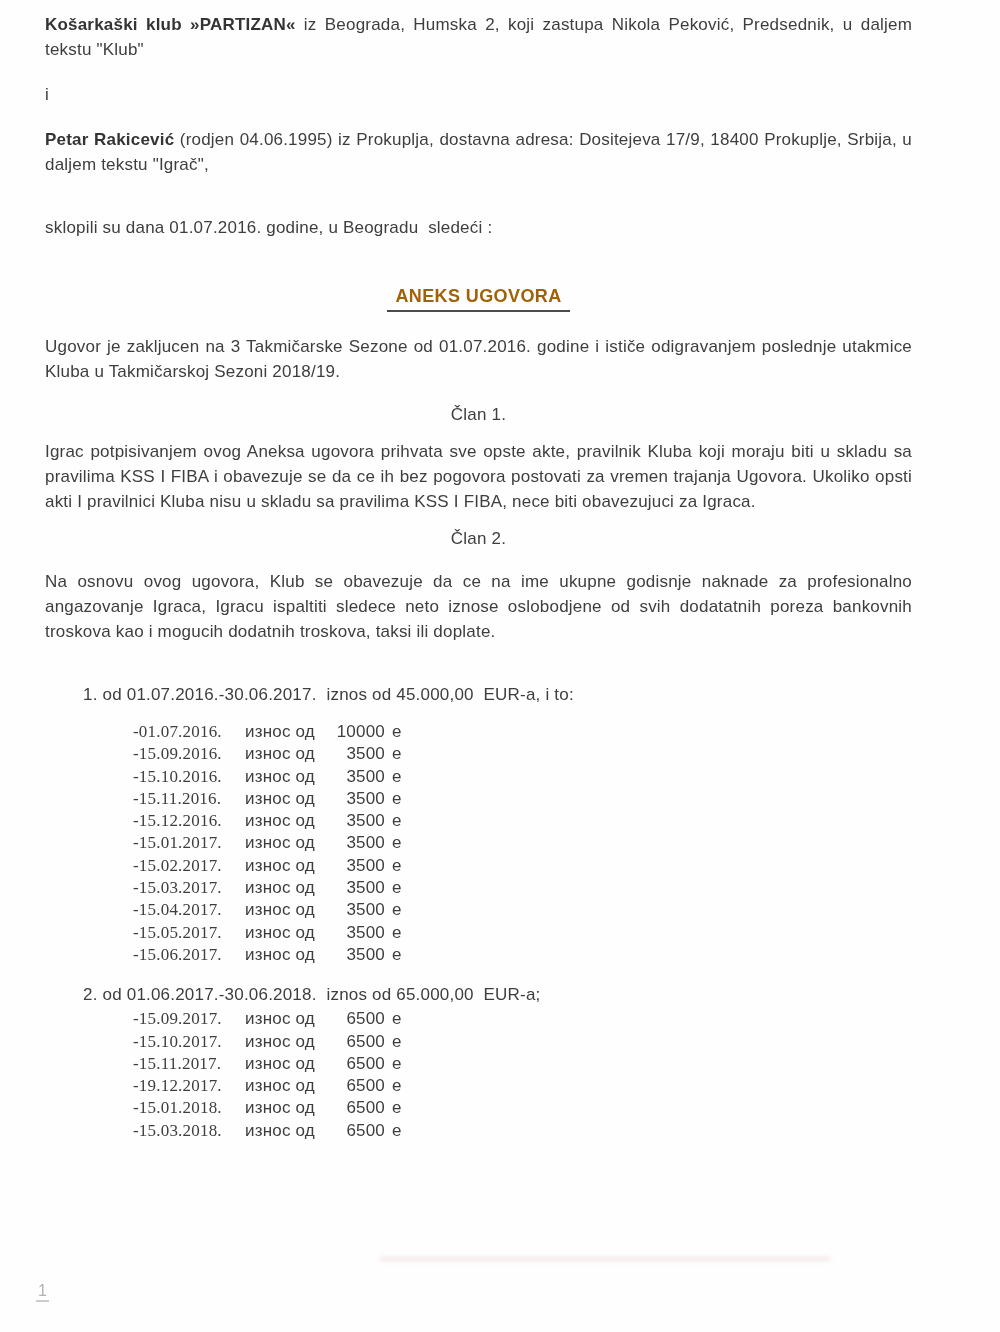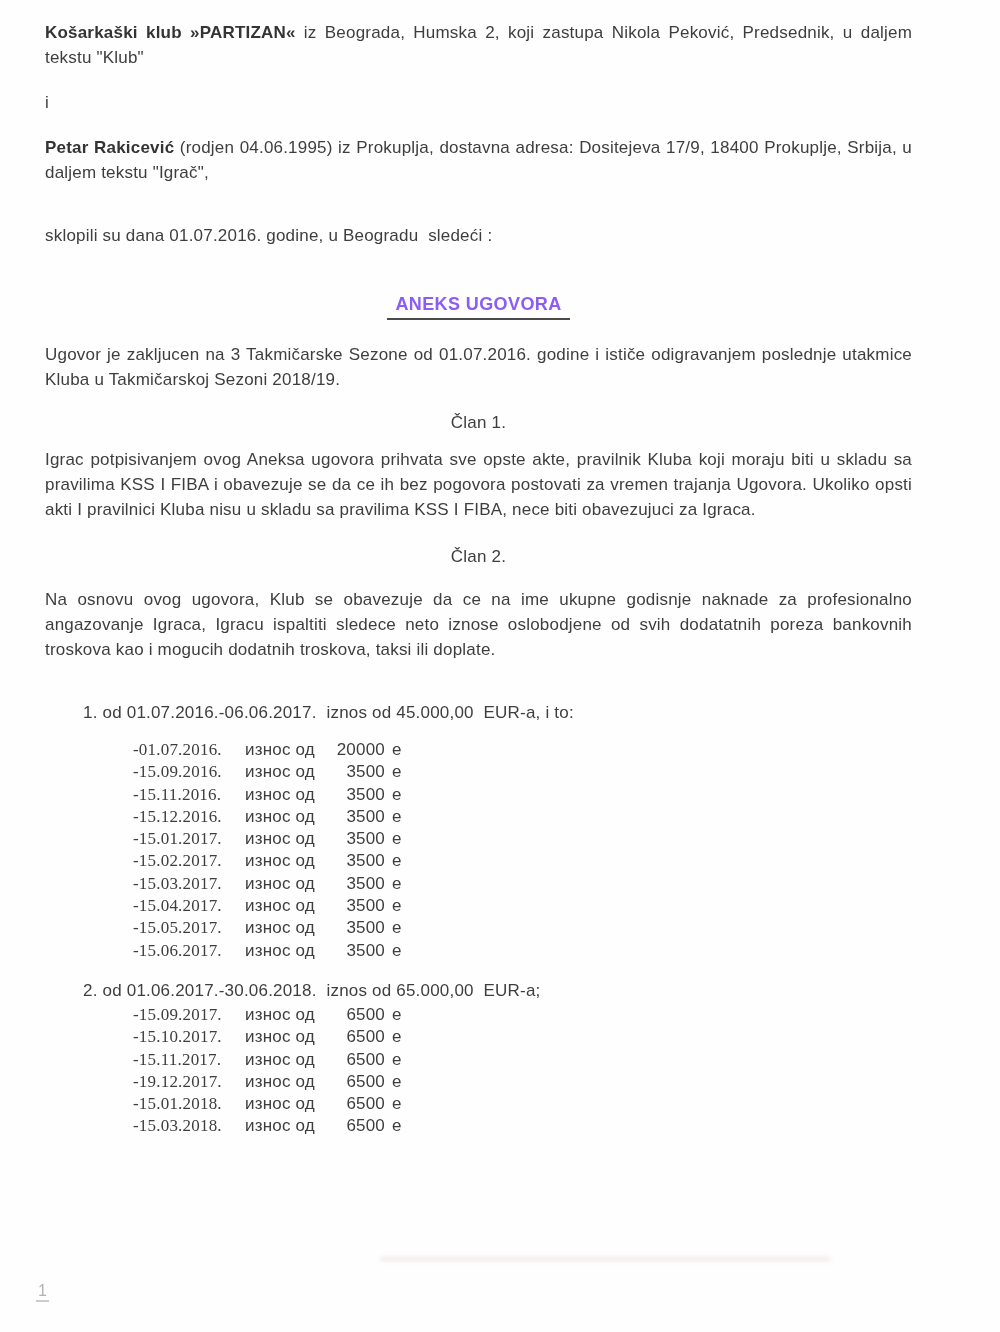--- a/index.html
+++ b/index.html
@@ -9,21 +9,21 @@
     width: 1000px;
     height: 1332px;
     margin: 0 auto;
     background: #fefefe;
     font-family: "Liberation Sans", "DejaVu Sans", sans-serif;
     color: #3e3e3e;
     overflow: hidden;
   }
   .content {
     position: relative;
-    padding: 20px 88px 0 45px;
+    padding: 12px 88px 0 45px;
     filter: blur(0.35px);
     letter-spacing: 0.2px;
   }
   .par {
     font-size: 17px;
     line-height: 25px;
     text-align: justify;
   }
   .b { font-weight: bold; color: #343434; }
   .single {
@@ -36,35 +36,35 @@
   .concl { margin-top: 38px; }
   .title-wrap {
     margin-top: 44px;
     text-align: center;
     line-height: 25px;
   }
   .title {
     display: inline-block;
     font-size: 18px;
     font-weight: bold;
-    color: #8b5cf6;
+    color: #a16207;
     letter-spacing: 0.4px;
     border-bottom: 2px solid #4a4a4a;
     padding: 0 8px 1px 8px;
   }
   .duration { margin-top: 22px; }
   .clan {
     margin-top: 18px;
     text-align: center;
     font-size: 17px;
     line-height: 25px;
   }
   .clan-1 { margin-top: 18px; }
   .art1 { margin-top: 12px; }
-  .clan-2 { margin-top: 22px; }
+  .clan-2 { margin-top: 12px; }
   .art2 { margin-top: 18px; }
   .art2-last {
     font-size: 17px;
     line-height: 25px;
     text-align: left;
   }
   .season-hdr {
     margin-left: 38px;
     font-size: 17px;
     line-height: 25px;
@@ -126,28 +126,29 @@
     <p class="clan clan-1">Član 1.</p>
 
     <p class="par art1">Igrac potpisivanjem ovog Aneksa ugovora prihvata sve opste akte, pravilnik Kluba koji moraju biti u skladu sa pravilima KSS I FIBA i obavezuje se da ce ih bez pogovora postovati za vremen trajanja Ugovora. Ukoliko opsti akti I pravilnici Kluba nisu u skladu sa pravilima KSS I FIBA, nece biti obavezujuci za Igraca.</p>
 
     <p class="clan clan-2">Član 2.</p>
 
     <div class="art2">
       <p class="par">Na osnovu ovog ugovora, Klub se obavezuje da ce na ime ukupne godisnje naknade za profesionalno angazovanje Igraca, Igracu ispaltiti sledece neto iznose oslobodjene od svih dodatatnih poreza bankovnih troskova kao i mogucih dodatnih troskova, taksi ili doplate.</p>
     </div>
 
-    <p class="season-hdr season-hdr-1">1. od 01.07.2016.-06.06.2017.  iznos od 45.000,00  EUR-a, i to:</p>
+    <p class="season-hdr season-hdr-1">1. od 01.07.2016.-30.06.2017.  iznos od 45.000,00  EUR-a, i to:</p>
 
     <div class="pay-list">
 
-        <div class="pay-row"><span class="pay-date">-01.07.2016.</span><span class="pay-label">износ од</span><span class="pay-amount">20000</span><span class="pay-cur">e</span></div>
+        <div class="pay-row"><span class="pay-date">-01.07.2016.</span><span class="pay-label">износ од</span><span class="pay-amount">10000</span><span class="pay-cur">e</span></div>
 
         <div class="pay-row"><span class="pay-date">-15.09.2016.</span><span class="pay-label">износ од</span><span class="pay-amount">3500</span><span class="pay-cur">e</span></div>
 
+        <div class="pay-row"><span class="pay-date">-15.10.2016.</span><span class="pay-label">износ од</span><span class="pay-amount">3500</span><span class="pay-cur">e</span></div>
 
         <div class="pay-row"><span class="pay-date">-15.11.2016.</span><span class="pay-label">износ од</span><span class="pay-amount">3500</span><span class="pay-cur">e</span></div>
 
         <div class="pay-row"><span class="pay-date">-15.12.2016.</span><span class="pay-label">износ од</span><span class="pay-amount">3500</span><span class="pay-cur">e</span></div>
 
         <div class="pay-row"><span class="pay-date">-15.01.2017.</span><span class="pay-label">износ од</span><span class="pay-amount">3500</span><span class="pay-cur">e</span></div>
 
         <div class="pay-row"><span class="pay-date">-15.02.2017.</span><span class="pay-label">износ од</span><span class="pay-amount">3500</span><span class="pay-cur">e</span></div>
 
         <div class="pay-row"><span class="pay-date">-15.03.2017.</span><span class="pay-label">износ од</span><span class="pay-amount">3500</span><span class="pay-cur">e</span></div>

